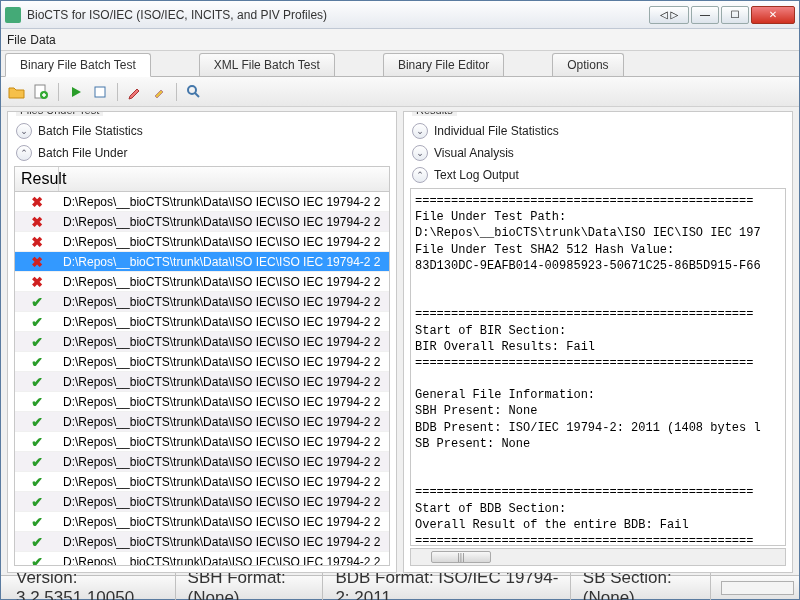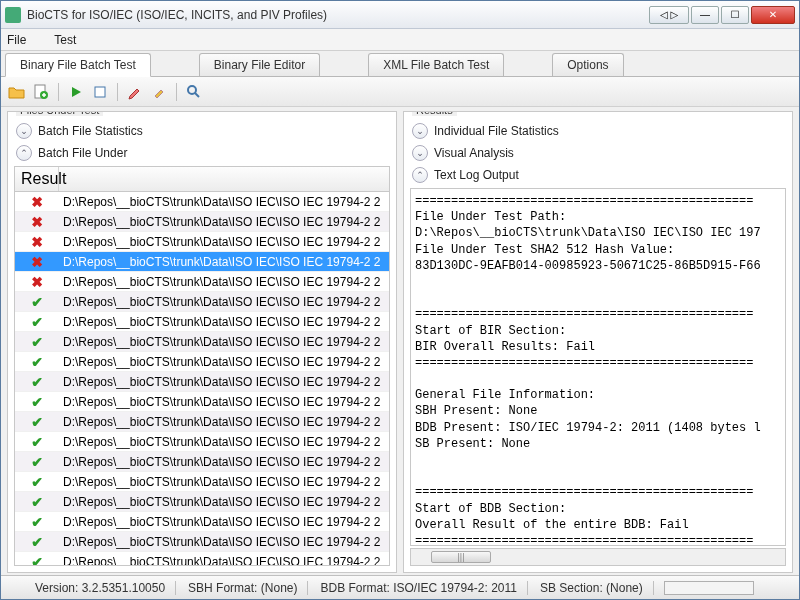--- a/index.html
+++ b/index.html
@@ -5,21 +5,21 @@
 * { box-sizing: border-box; margin: 0; padding: 0; }
 body { font-family: "Segoe UI", Tahoma, sans-serif; font-size: 12px; background: #fff; overflow: hidden; width: 800px; height: 600px; }
 .window { width: 800px; height: 600px; border: 1px solid #5a7ba0; display: flex; flex-direction: column; background: #f0f0f0; }
 .titlebar { height: 28px; background: linear-gradient(#fdfdfe,#e6eaf0); display: flex; align-items: center; padding: 0 4px; border-bottom: 1px solid #c0c8d4; }
 .titlebar .app-icon { width: 16px; height: 16px; background: #4a7; border-radius: 2px; margin-right: 6px; }
 .titlebar .title { flex: 1; color: #333; }
 .winbtns { display: flex; gap: 0; }
 .winbtn { width: 28px; height: 18px; border: 1px solid #9aa; background: linear-gradient(#fff,#dde4ec); display: flex; align-items: center; justify-content: center; font-size: 10px; margin-left: 2px; border-radius: 2px; }
 .winbtn.close { background: linear-gradient(#f08080,#d03020); color: #fff; border-color: #a03020; width: 44px; }
 .winbtn.arrows { width: 40px; }
-.menubar { height: 22px; background: #f4f4f4; display: flex; align-items: center; padding: 0 6px; gap: 28px; border-bottom: 1px solid #d0d0d0; }
+.menubar { height: 22px; background: #f4f4f4; display: flex; align-items: center; padding: 0 6px; gap: 4px; border-bottom: 1px solid #d0d0d0; }
 .menubar span { color: #222; }
 .tabstrip { height: 26px; display: flex; align-items: flex-end; padding: 0 4px; background: #f0f0f0; border-bottom: 1px solid #b8b8b8; gap: 46px; }
 .tab { padding: 4px 14px; border: 1px solid #b8b8b8; border-bottom: none; background: linear-gradient(#fbfbfb,#e8e8e8); margin-right: 2px; border-radius: 3px 3px 0 0; color: #333; position: relative; }
 .tab.active { background: #fff; z-index: 2; border-bottom: 1px solid #fff; margin-bottom: -1px; }
 .toolbar { height: 30px; background: linear-gradient(#fafafa,#e9e9e9); display: flex; align-items: center; padding: 0 6px; gap: 4px; border-bottom: 1px solid #d0d0d0; }
 .tbicon { width: 20px; height: 20px; display: flex; align-items: center; justify-content: center; }
 .tbsep { width: 1px; height: 18px; background: #c0c0c0; margin: 0 3px; }
 .body { flex: 1; display: flex; padding: 4px 6px 2px; gap: 6px; overflow: hidden; }
 .panel { flex: 1; border: 1px solid #c9c9c9; background: #fff; display: flex; flex-direction: column; overflow: hidden; position: relative; }
 .panel-title { position: absolute; top: -8px; left: 8px; background: #f0f0f0; padding: 0 4px; font-size: 11px; color: #333; }
@@ -36,21 +36,21 @@
 .tr:nth-child(even) { background: #f3f1f5; }
 .tr.sel { background: #3399ff; color: #fff; }
 .tr.sel .td.path { color: #fff; }
 .td.res { width: 44px; display: flex; justify-content: center; }
 .td.path { flex: 1; padding: 0 4px; white-space: nowrap; overflow: hidden; text-overflow: clip; font-size: 12px; }
 .icon-x { color: #d02020; font-weight: bold; font-size: 14px; }
 .icon-check { color: #2a9d2a; font-weight: bold; font-size: 14px; }
 .logbox { flex: 1; border: 1px solid #c8c8c8; margin: 2px; font-family: "Courier New", monospace; font-size: 12px; padding: 4px; white-space: pre; overflow: auto; background: #fff; line-height: 1.35; }
 .hscroll { height: 18px; border: 1px solid #c8c8c8; margin: 0 2px 2px; background: #f0f0f0; display: flex; align-items: center; }
 .hscroll .thumb { width: 60px; height: 12px; background: linear-gradient(#f8f8f8,#d8d8d8); border: 1px solid #aaa; margin-left: 20px; border-radius: 2px; display:flex; align-items:center; justify-content:center; color:#888; font-size:9px;}
-.statusbar { height: 24px; background: linear-gradient(#fafafa,#e4e4e4); border-top: 1px solid #c0c0c0; display: flex; align-items: center; padding: 0 24px; gap: 2px; font-size: 12px; color: #333; }
+.statusbar { height: 24px; background: linear-gradient(#fafafa,#e4e4e4); border-top: 1px solid #c0c0c0; display: flex; align-items: center; padding: 0 5px; gap: 2px; font-size: 17px; color: #333; }
 .statusbar .cell { padding: 0 10px; border-right: 1px solid #c0c0c0; }
 .statusbar .prog { width: 90px; height: 14px; border: 1px solid #b0b0b0; background: #f4f4f4; margin-left: 8px; }
 svg { display:block; }
 </style>
 </head>
 <body>
 
 <div class="window">
   <div class="titlebar">
     <div class="app-icon"></div>
@@ -58,27 +58,27 @@
     <div class="winbtns">
       <div class="winbtn arrows">◁ ▷</div>
       <div class="winbtn">—</div>
       <div class="winbtn">☐</div>
       <div class="winbtn close">✕</div>
     </div>
   </div>
 
   <div class="menubar">
     <span>File</span>
-    <span>Test</span>
+    <span>Data</span>
   </div>
 
   <div class="tabstrip" id="tabstrip">
       <div class="tab active">Binary File Batch Test</div>
+      <div class="tab">XML File Batch Test</div>
       <div class="tab">Binary File Editor</div>
-      <div class="tab">XML File Batch Test</div>
       <div class="tab">Options</div>
     </div>
 
   <div class="toolbar">
     <span class="tbicon">
         <svg width="18" height="16">
           <path d="M1 4h5l2 2h8v8H1z" fill="#f6c04a" stroke="#c88a10"></path>
         </svg>
       </span>
     <span class="tbicon">

